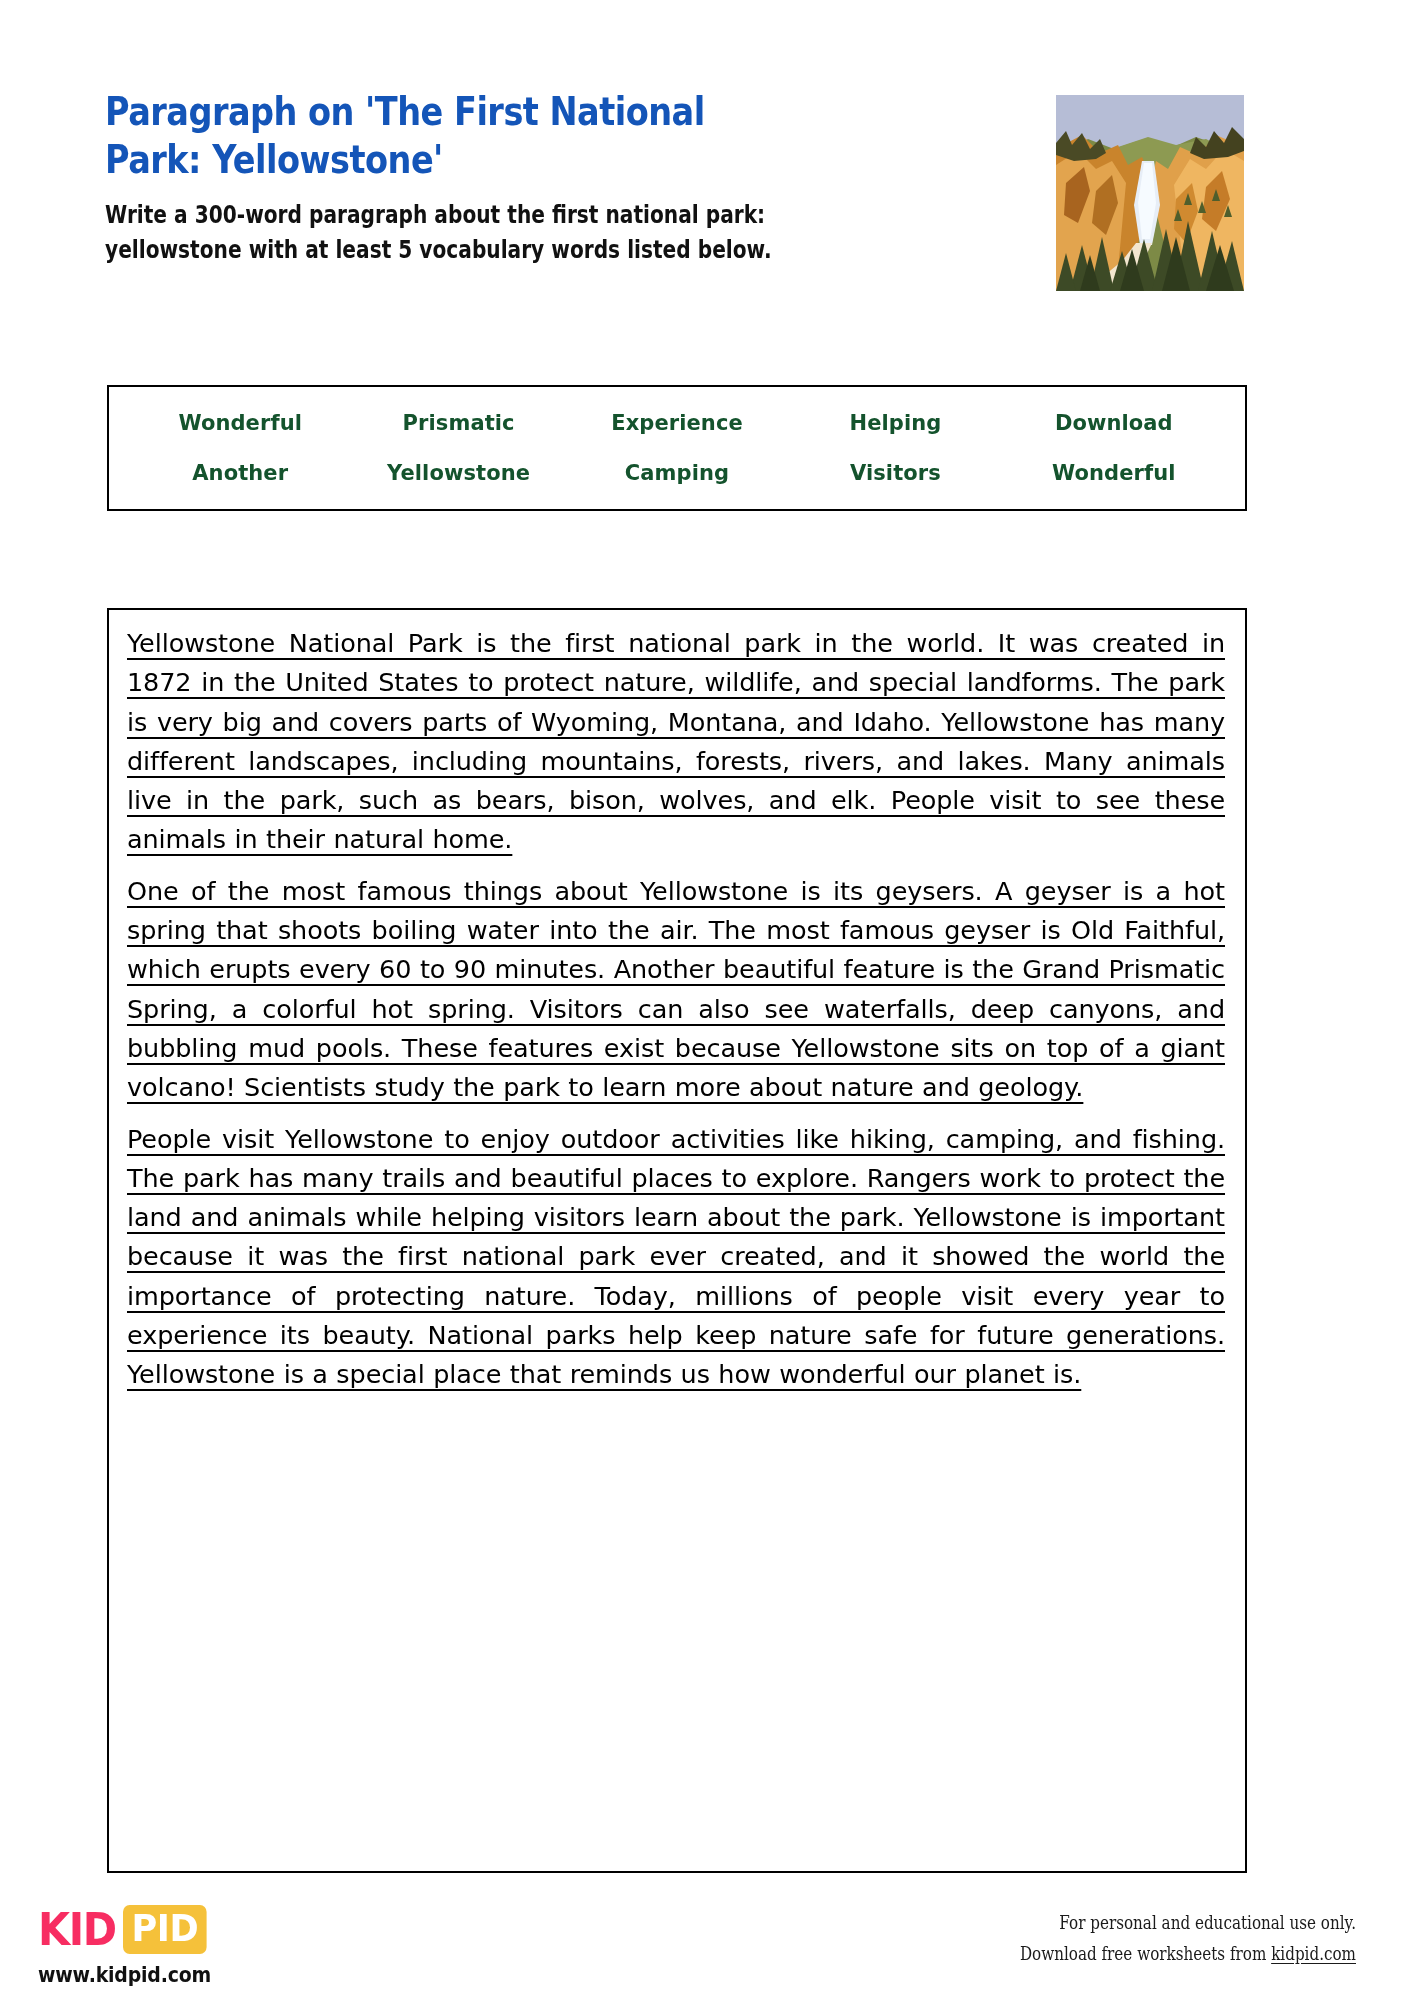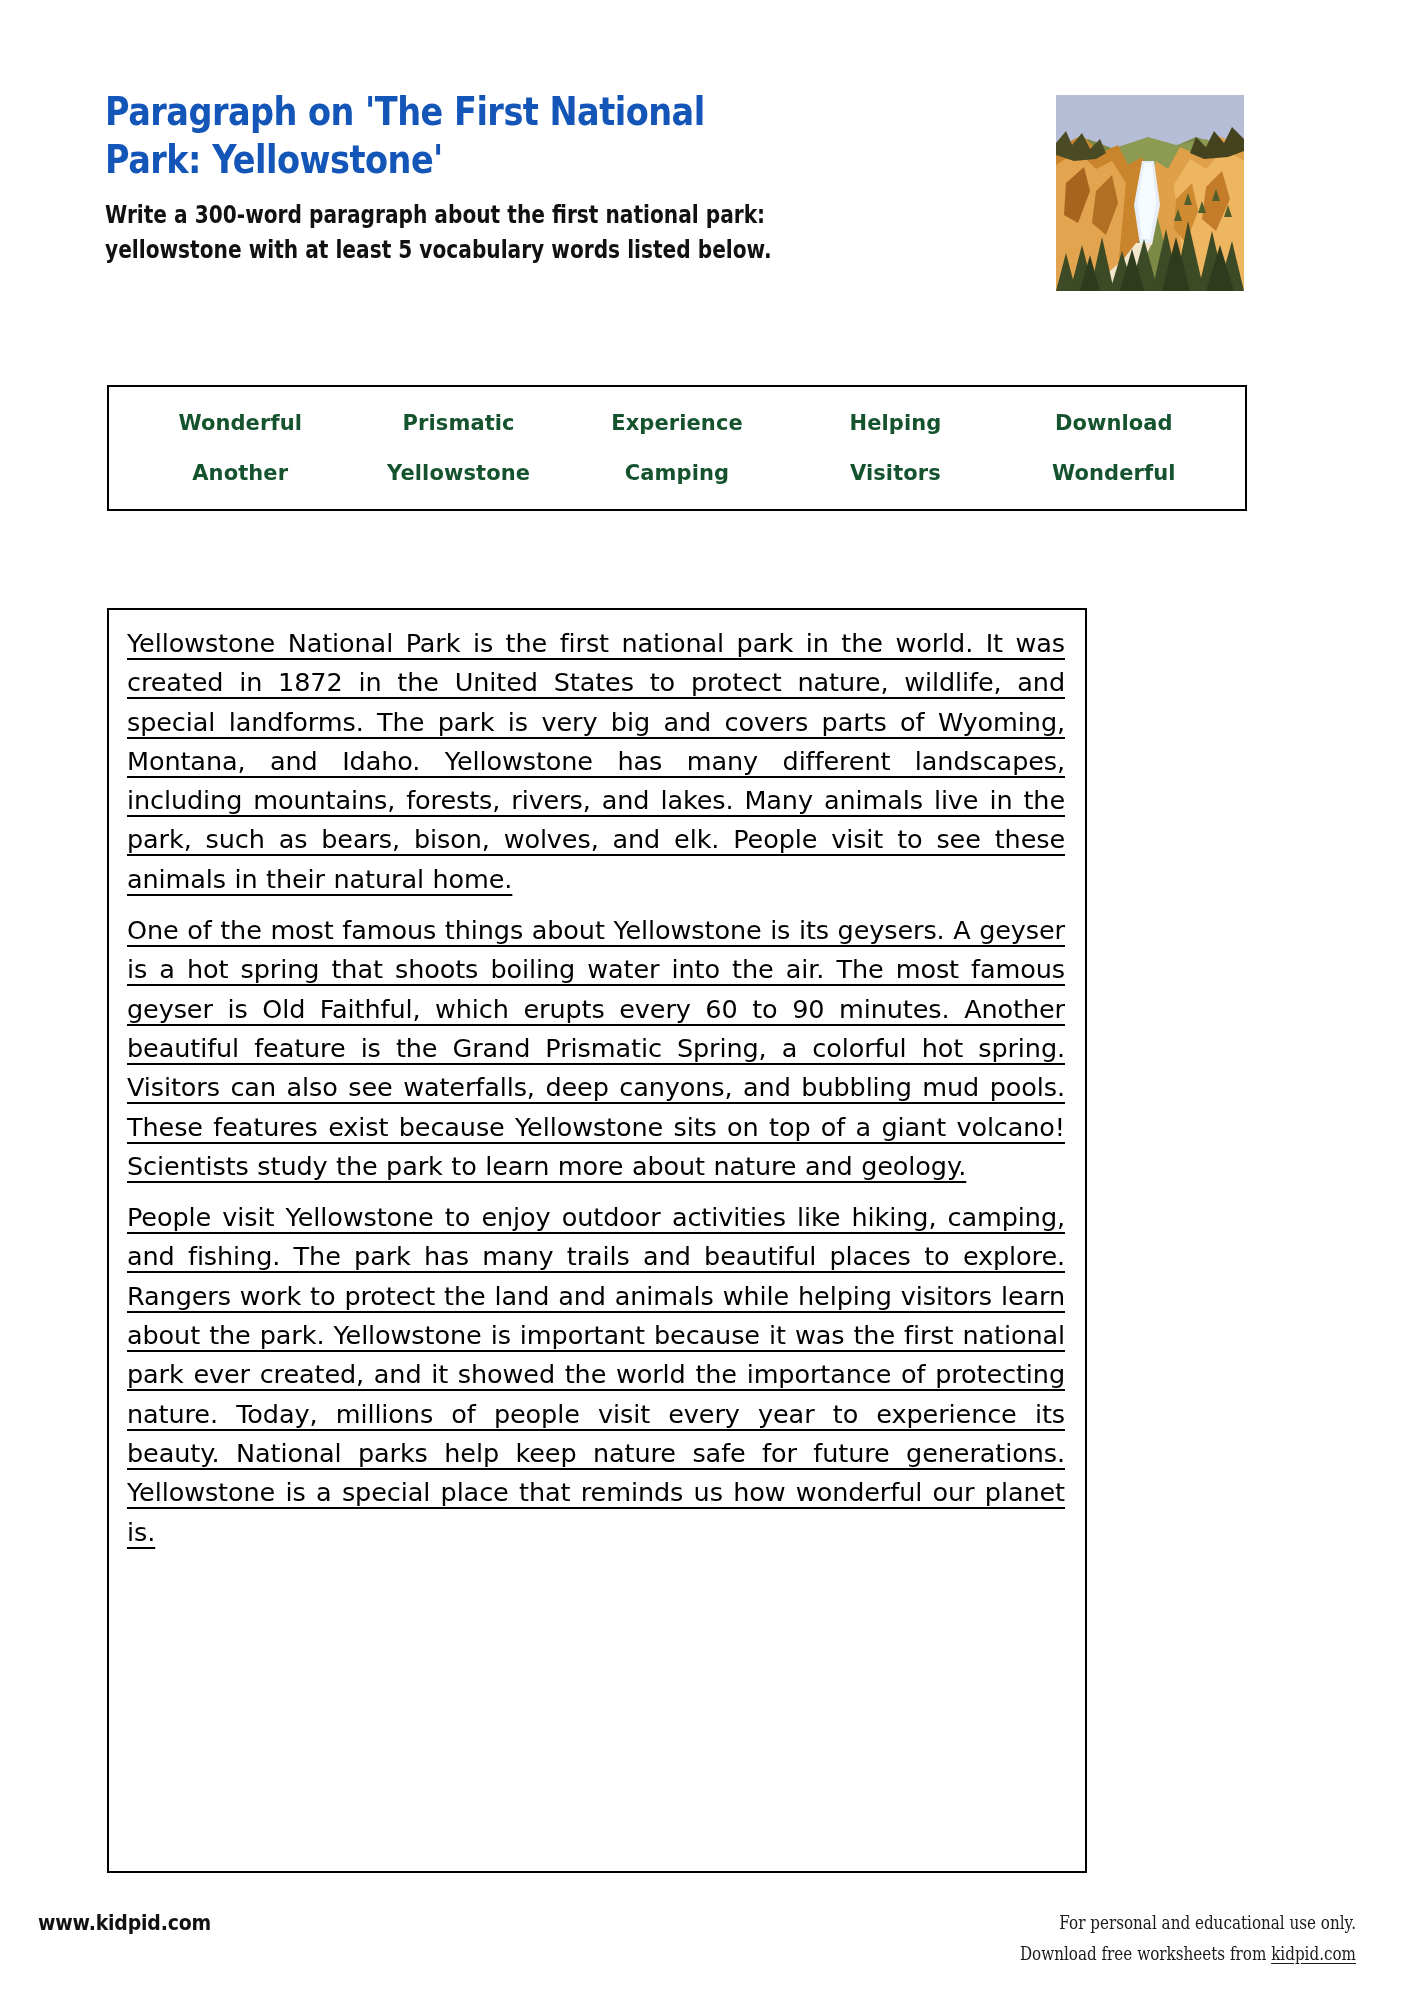--- a/index.html
+++ b/index.html
@@ -99,21 +99,21 @@
     color: #14532d;
     letter-spacing: 0.1px;
   }
   .wordcell.c0 { text-align: center; }
 
   
   .writebox {
     position: absolute;
     left: 107px;
     top: 608px;
-    width: 980px;
+    width: 1140px;
     height: 1265px;
     border: 2.5px solid #000000;
     background: #ffffff;
     padding: 14px 20px 10px 18px;
     overflow: hidden;
   }
 
   .para {
     font-family: "DejaVu Sans", sans-serif;
     font-weight: 400;
@@ -283,20 +283,24 @@
   </div>
 
   <div class="writebox">
     <p class="para">Yellowstone National Park is the first national park in the world. It was created in 1872 in the United States to protect nature, wildlife, and special landforms. The park is very big and covers parts of Wyoming, Montana, and Idaho. Yellowstone has many different landscapes, including mountains, forests, rivers, and lakes. Many animals live in the park, such as bears, bison, wolves, and elk. People visit to see these animals in their natural home.</p>
     <p class="para">One of the most famous things about Yellowstone is its geysers. A geyser is a hot spring that shoots boiling water into the air. The most famous geyser is Old Faithful, which erupts every 60 to 90 minutes. Another beautiful feature is the Grand Prismatic Spring, a colorful hot spring. Visitors can also see waterfalls, deep canyons, and bubbling mud pools. These features exist because Yellowstone sits on top of a giant volcano! Scientists study the park to learn more about nature and geology.</p>
     <p class="para">People visit Yellowstone to enjoy outdoor activities like hiking, camping, and fishing. The park has many trails and beautiful places to explore. Rangers work to protect the land and animals while helping visitors learn about the park. Yellowstone is important because it was the first national park ever created, and it showed the world the importance of protecting nature. Today, millions of people visit every year to experience its beauty. National parks help keep nature safe for future generations. Yellowstone is a special place that reminds us how wonderful our planet is.</p>
   </div>
 
   <div class="footer">
     <div class="logo-wrap">
+      <div class="logo">
+        <span class="logo-kid">KID</span>
+        <span class="logo-pid">PID</span>
+      </div>
       <div class="logo-url">www.kidpid.com</div>
     </div>
     <div class="credits">
       <div>For personal and educational use only.</div>
       <div><span>Download free worksheets from </span><span class="site">kidpid.com</span></div>
     </div>
   </div>
 
 </div>
 

